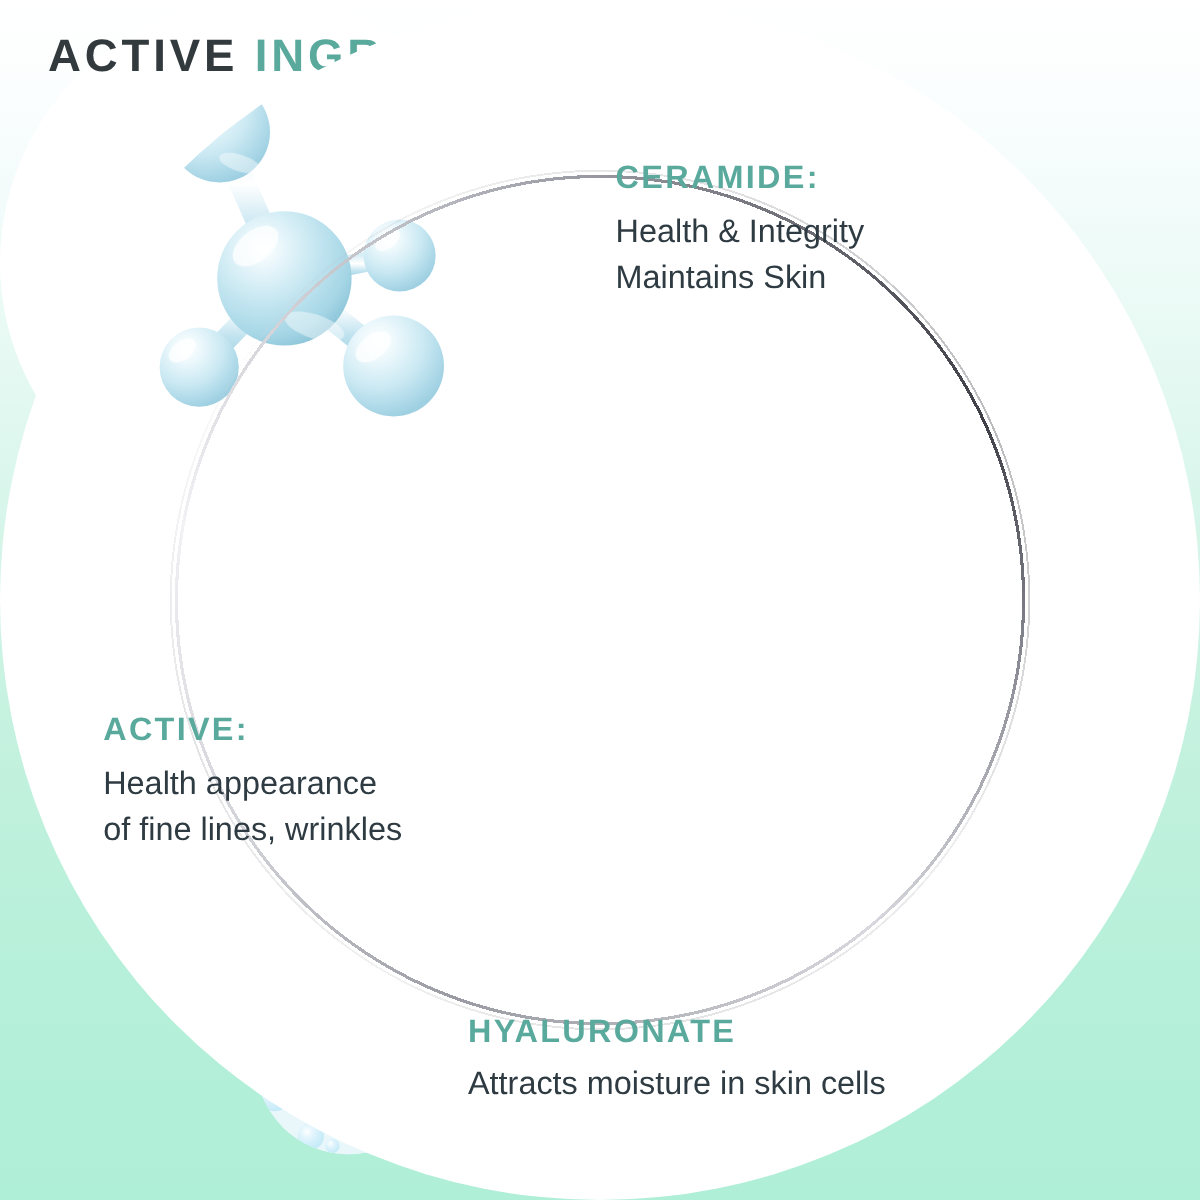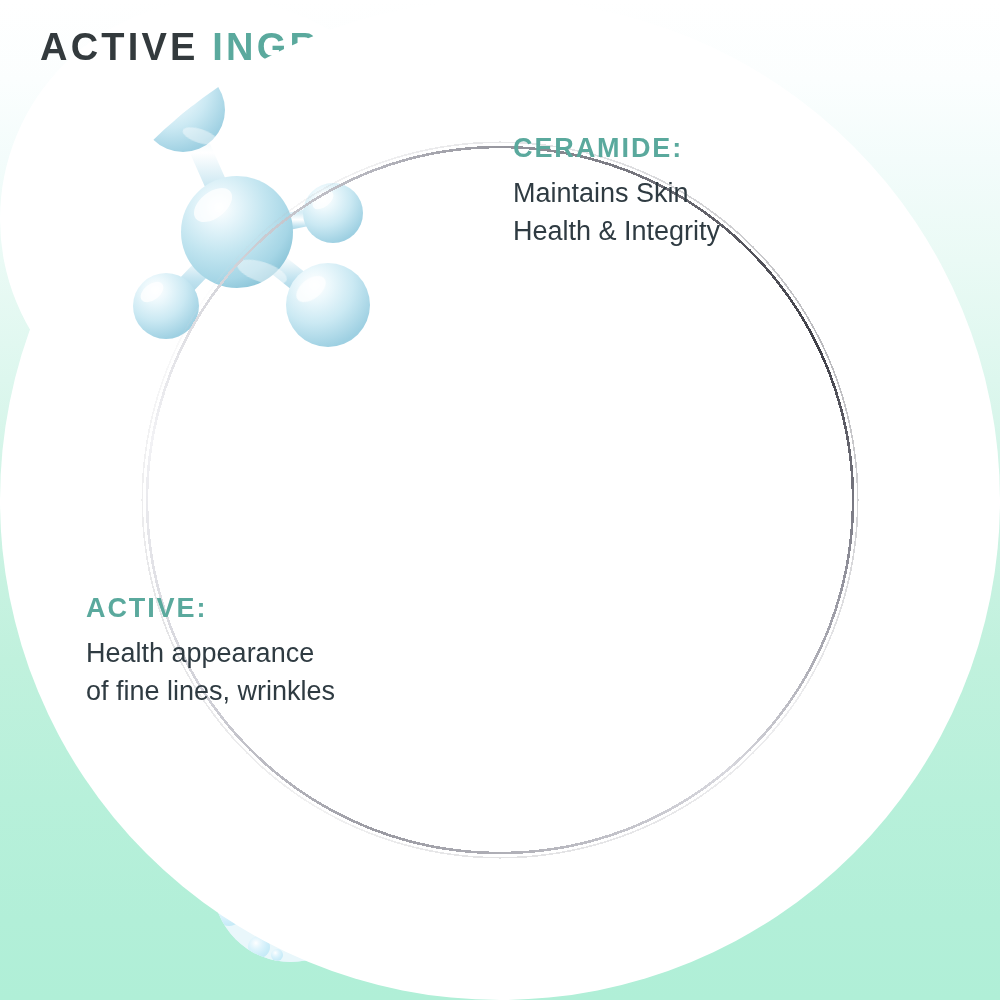--- a/index.html
+++ b/index.html
@@ -373,24 +373,28 @@
           <ellipse cx="200" cy="136" rx="18" ry="7" transform="rotate(18 200 136)"></ellipse>
         </g>
       </svg>
     </div>
     <div class="ring-outer"></div>
     <div class="ring-inner"></div>
   </div>
 
   <div class="label-block" id="ceramide-block">
     <div class="label-head">CERAMIDE:</div>
+    <div class="label-line">Health &amp; Integrity</div>
     <div class="label-line">Maintains Skin</div>
-    <div class="label-line">Health &amp; Integrity</div>
   </div>
 
   <div class="label-block" id="retinol-block">
     <div class="label-head">ACTIVE:</div>
     <div class="label-line">Health appearance</div>
     <div class="label-line">of fine lines, wrinkles</div>
   </div>
 
+  <div class="label-block" id="hyaluronate-block">
+    <div class="label-head">HYALURONATE</div>
+    <div class="label-line">Attracts moisture in skin cells</div>
+  </div>
 
 </div>
 
 </body></html>

